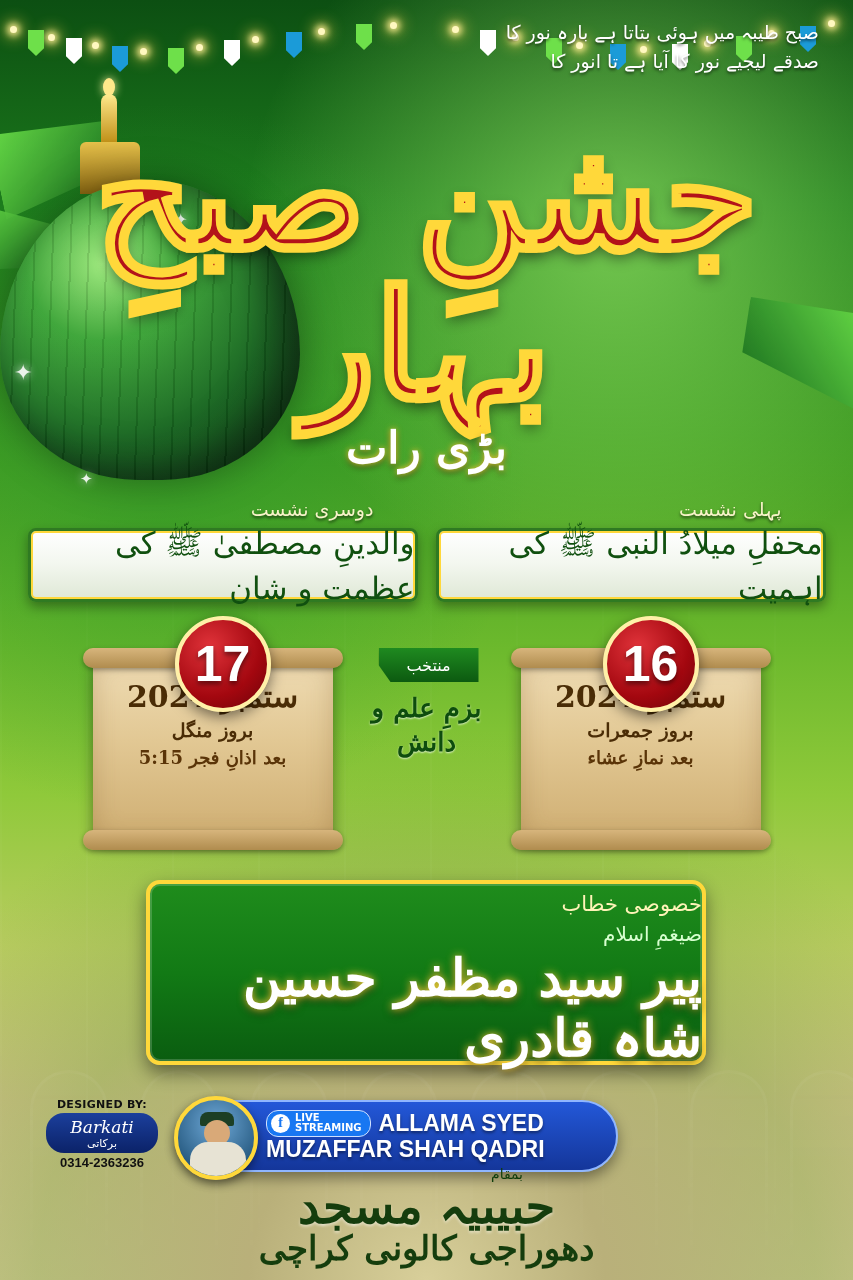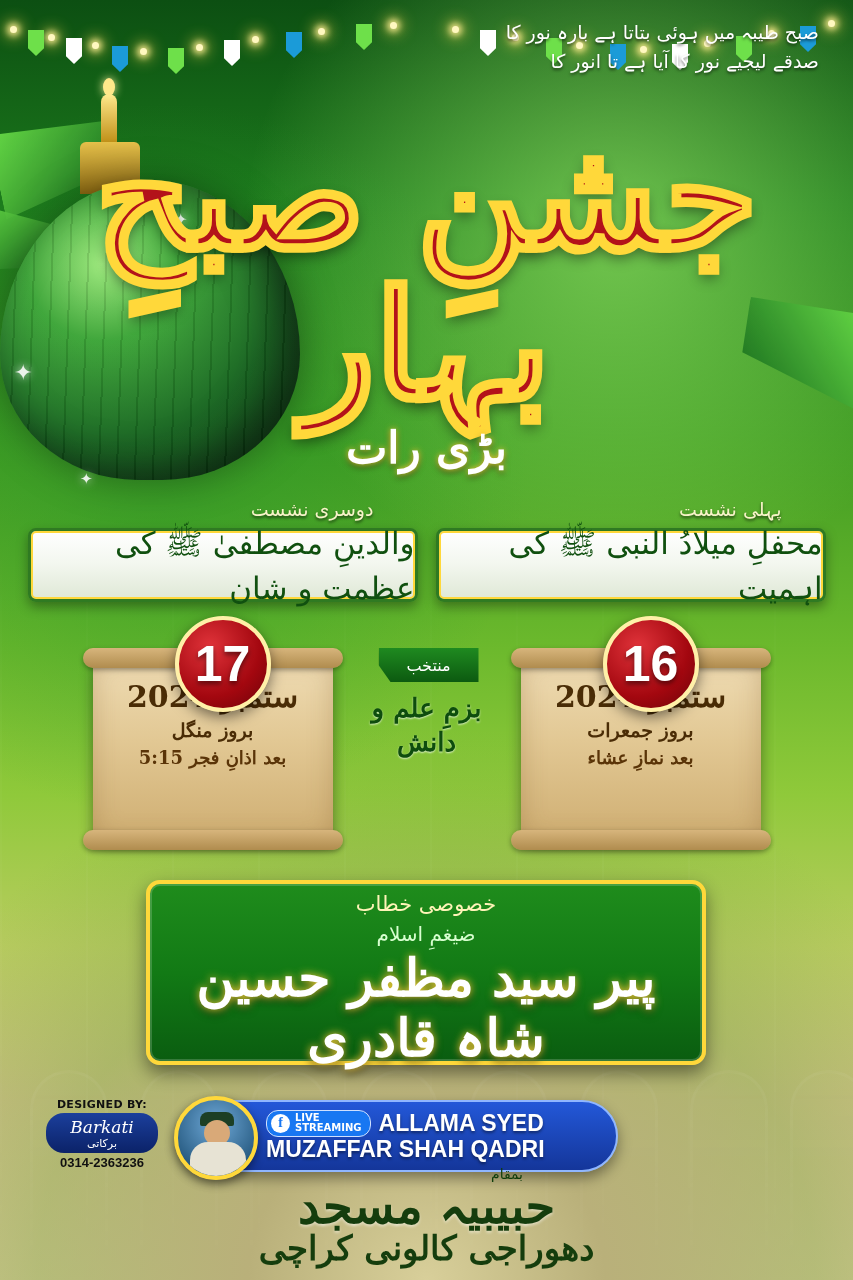--- a/index.html
+++ b/index.html
@@ -210,21 +210,21 @@
     text-shadow: 0 1px 2px rgba(255,255,255,.7);
   }
 
   
   .speaker-panel {
     position: absolute; top: 880px; left: 146px; width: 560px; height: 185px;
     background: linear-gradient(180deg, #1f8c1c 0%, #127a15 50%, #0a5d10 100%);
     border: 4px solid #ffd83a;
     border-radius: 14px;
     box-shadow: 0 8px 18px rgba(0,0,0,.45), inset 0 0 0 2px rgba(255,255,255,.18);
-    direction: rtl; text-align: center; color: #fff;
+    direction: rtl; color: #fff;
   }
   .speaker-kicker { font-size: 21px; margin-top: 8px; color: #fff4b8; }
   .speaker-title { font-size: 20px; margin-top: 6px; color: #d8ffd0; }
   .speaker-name {
     font-size: 52px; font-family: "DejaVu Serif", serif; font-weight: bold;
     margin-top: 2px; line-height: 1.15;
     color: #ffffff; text-shadow: 0 0 8px #ffd83a, 0 4px 8px rgba(0,0,0,.6);
   }
 
   

